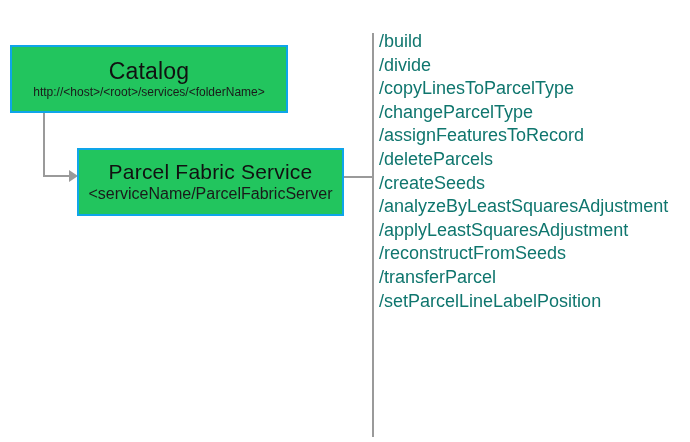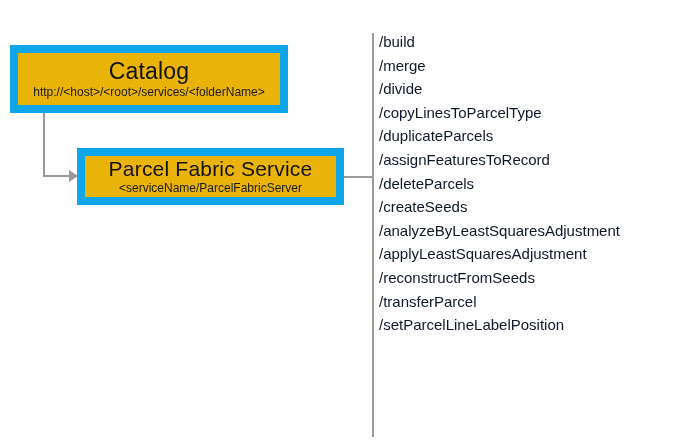--- a/index.html
+++ b/index.html
@@ -16,22 +16,22 @@
     width: 690px;
     height: 442px;
     background: #ffffff;
     overflow: hidden;
   }
 
   
   .node {
     position: absolute;
     box-sizing: border-box;
-    background: #eab308;
-    border: 8px solid #0ea5e9;
+    background: #22c55e;
+    border: 2px solid #0ea5e9;
     display: flex;
     flex-direction: column;
     align-items: center;
     justify-content: center;
     text-align: center;
   }
   .node-title {
     color: #111111;
     letter-spacing: 0.2px;
     line-height: 1.05;
@@ -52,28 +52,28 @@
     margin-bottom: 3px;
   }
   #catalog-node .node-sub {
     font-size: 12px;
   }
 
   #service-node {
     left: 77px;
     top: 148px;
     width: 267px;
-    height: 57px;
+    height: 68px;
   }
   #service-node .node-title {
     font-size: 21px;
     margin-bottom: 2px;
   }
   #service-node .node-sub {
-    font-size: 12px;
+    font-size: 16px;
   }
 
   
   .connector {
     position: absolute;
     background: #9a9a9a;
   }
   
   #conn-vertical {
     left: 43px;
@@ -119,23 +119,23 @@
   #operations-list {
     position: absolute;
     left: 379px;
     top: 30px;
     width: 305px;
     margin: 0;
     padding: 0;
     list-style: none;
   }
   #operations-list li {
-    font-size: 15px;
+    font-size: 18px;
     line-height: 23.6px;
-    color: #0f172a;
+    color: #0f766e;
     white-space: nowrap;
   }
 </style>
 </head>
 <body>
 
 <div id="canvas">
 
   <div class="node" id="catalog-node">
     <div class="node-title">Catalog</div>
@@ -150,24 +150,23 @@
     <div class="node-title">Parcel Fabric Service</div>
     <div class="node-sub">&lt;serviceName/ParcelFabricServer</div>
   </div>
 
   <div class="connector" id="conn-to-list"></div>
 
   <div id="operations-rail"></div>
 
   <ul id="operations-list">
     <li>/build</li>
-    <li>/merge</li>
     <li>/divide</li>
     <li>/copyLinesToParcelType</li>
-    <li>/duplicateParcels</li>
+    <li>/changeParcelType</li>
     <li>/assignFeaturesToRecord</li>
     <li>/deleteParcels</li>
     <li>/createSeeds</li>
     <li>/analyzeByLeastSquaresAdjustment</li>
     <li>/applyLeastSquaresAdjustment</li>
     <li>/reconstructFromSeeds</li>
     <li>/transferParcel</li>
     <li>/setParcelLineLabelPosition</li>
   </ul>
 

